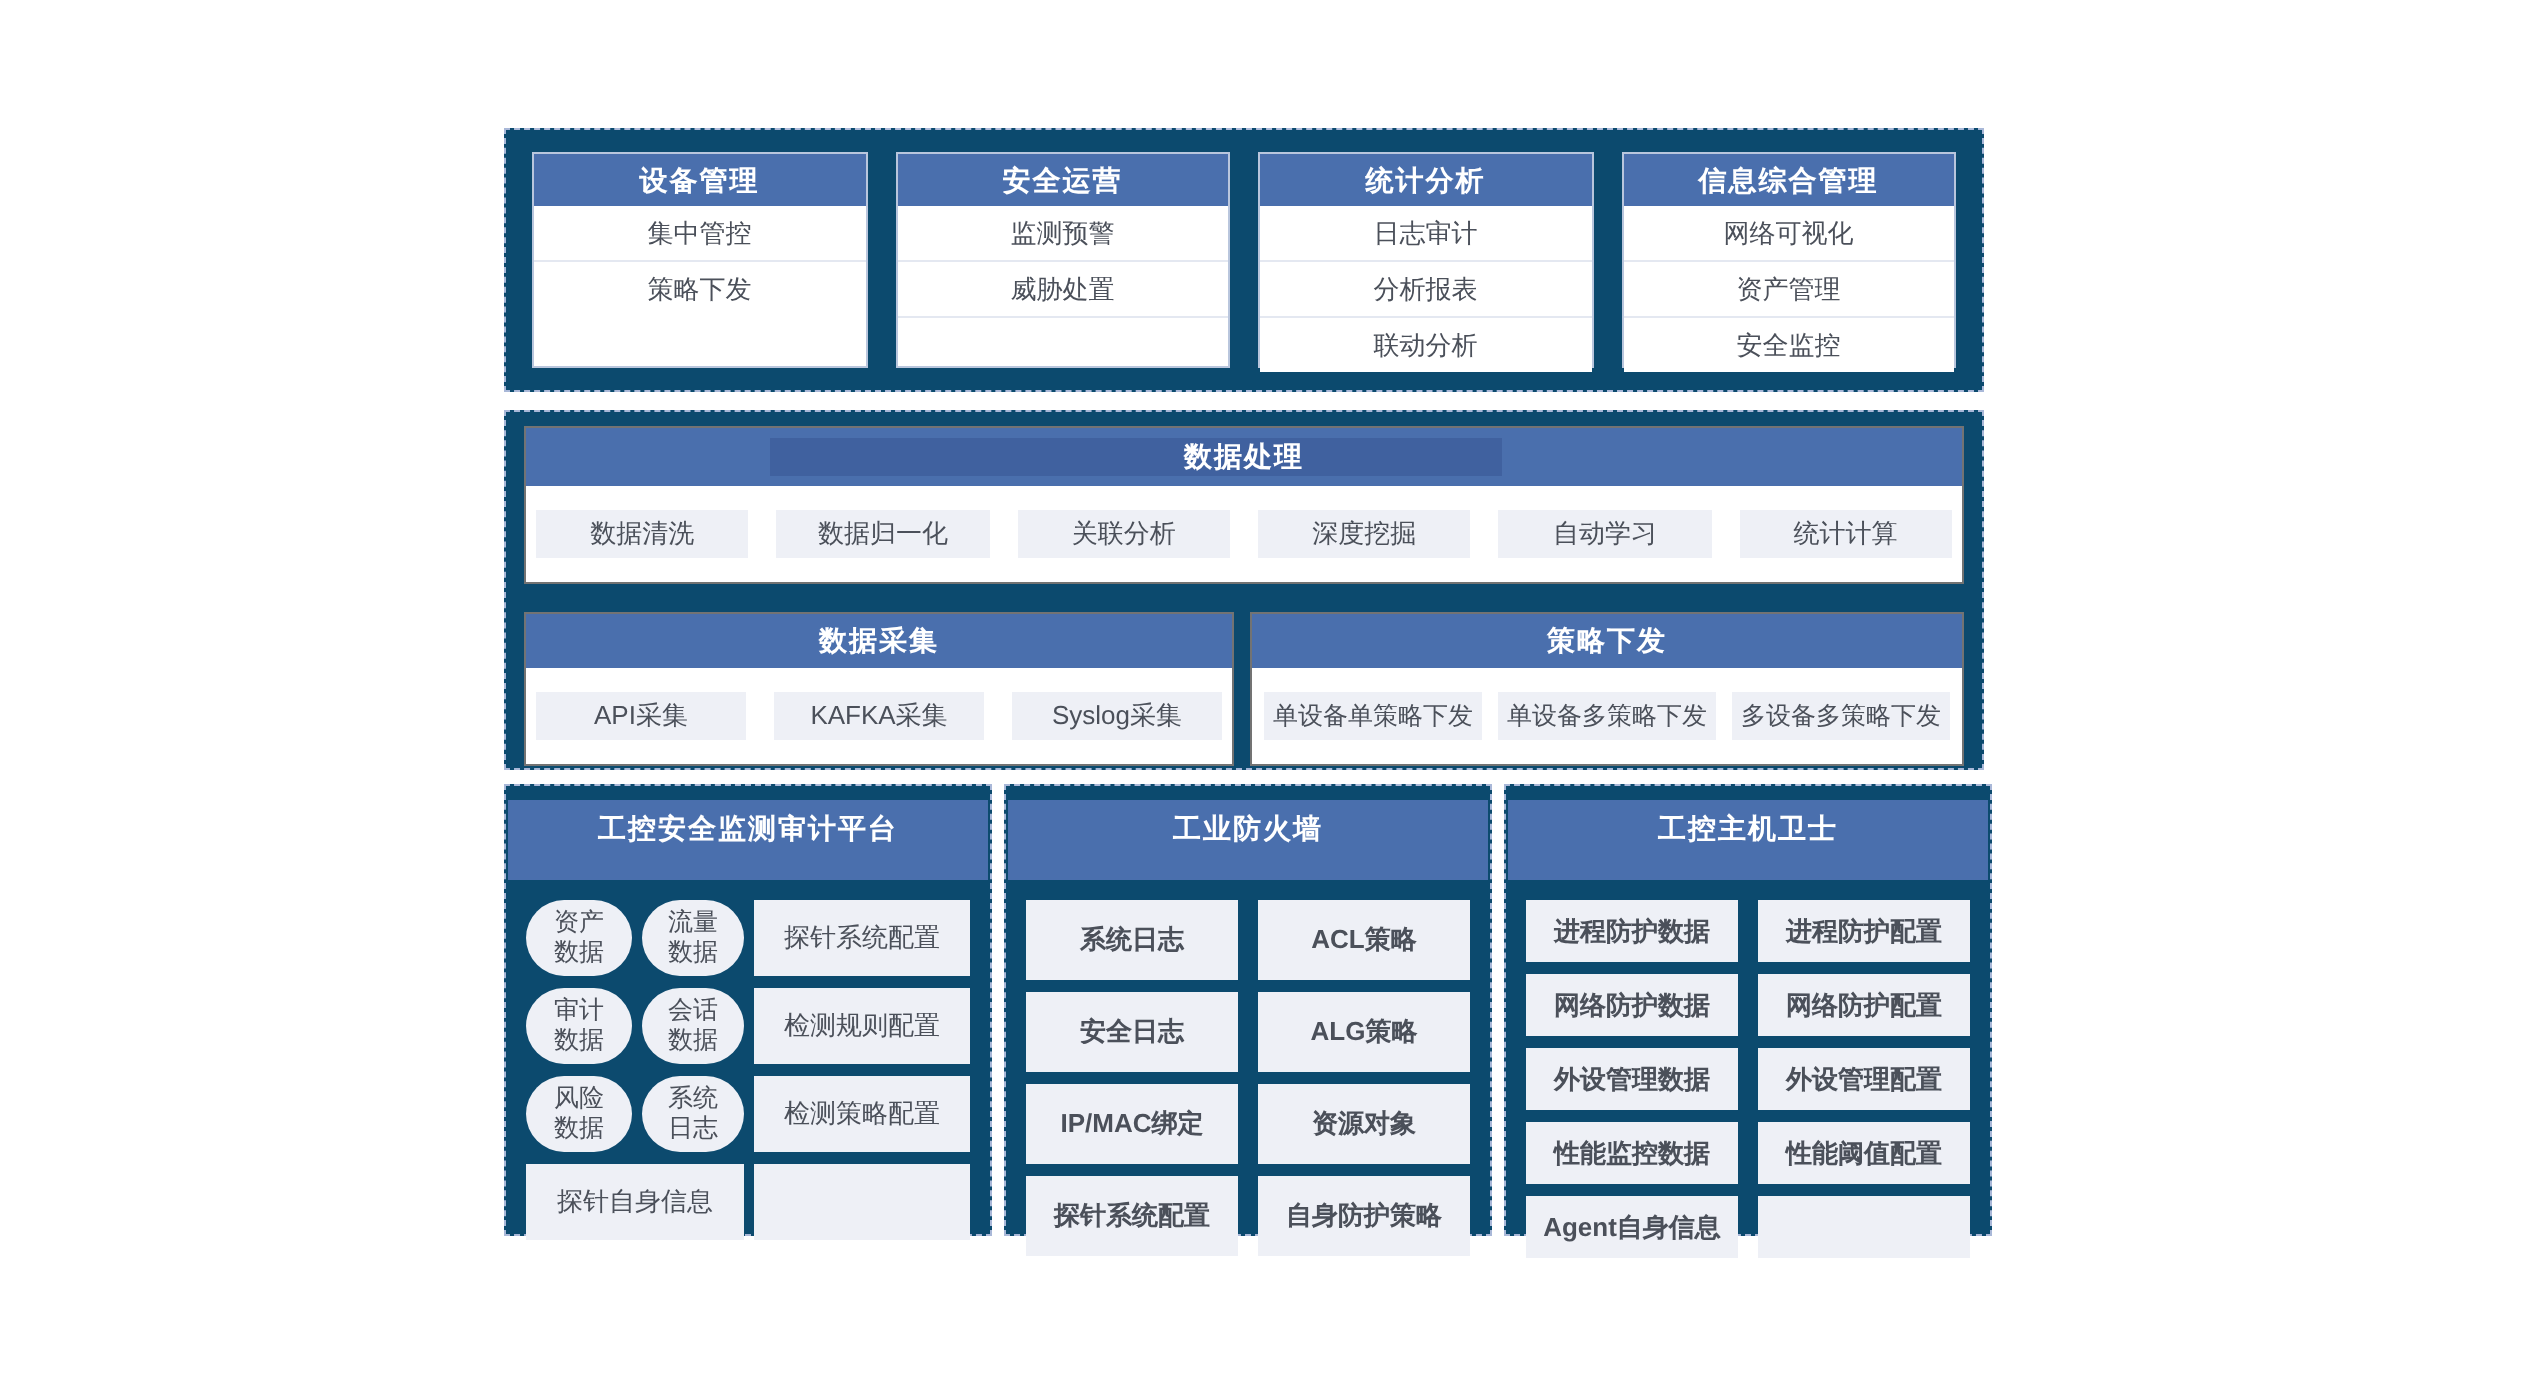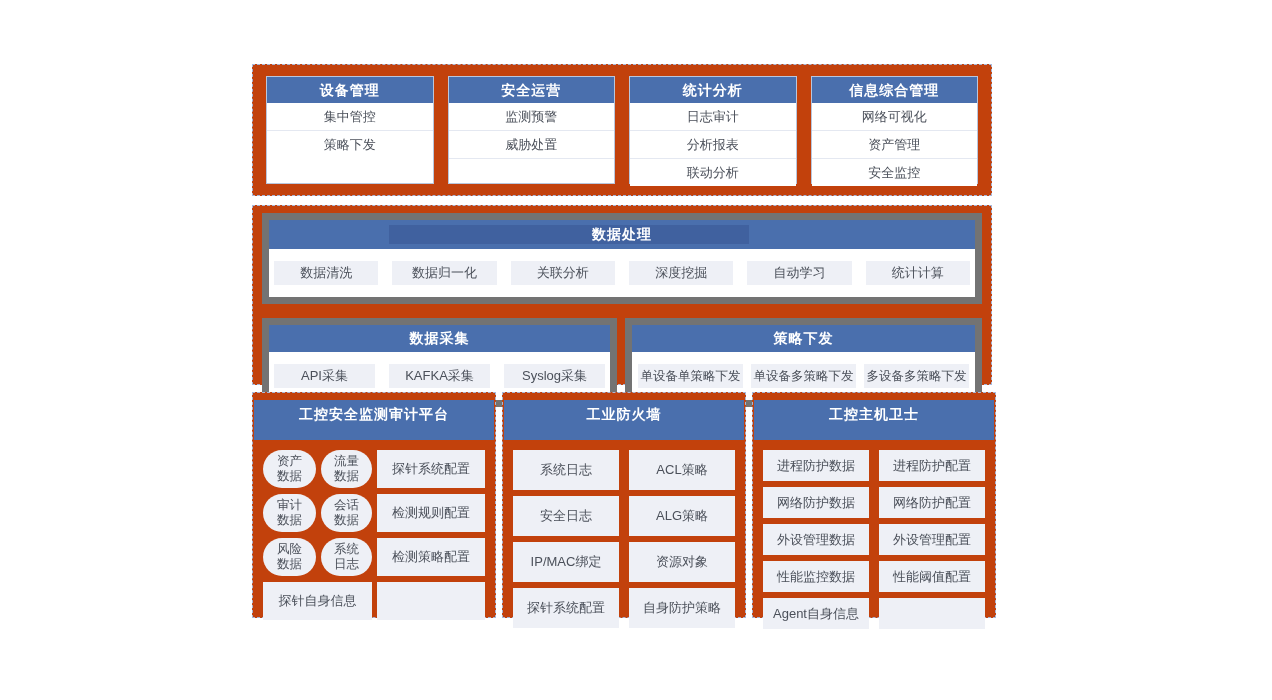--- a/index.html
+++ b/index.html
@@ -5,51 +5,51 @@
   html,body{margin:0;padding:0;}
   body{
     width:1272px;height:700px;background:#ffffff;overflow:hidden;
     font-family:"Liberation Sans","DejaVu Sans",sans-serif;
     -webkit-font-smoothing:antialiased;
   }
   .canvas{position:relative;width:1272px;height:700px;background:#fff;}
   .layout{position:absolute;left:252px;top:64px;width:744px;}
 
   
-  .dashed-box{border:1px dashed #a9b8d8;box-sizing:border-box;background:#c2410c;}
+  .dashed-box{border:1px dashed #a9b8d8;box-sizing:border-box;background:#0c4a6e;}
   .top-box{width:740px;height:132px;padding:11px 13px;display:flex;gap:14px;}
   .mid-box{width:740px;height:180px;margin-top:9px;padding:7px 9px;}
   .bottom-row{margin-top:7px;display:flex;gap:6px;}
 
   
   .ftable{flex:1;border:1px solid #b9c6dd;display:flex;flex-direction:column;background:#fff;box-sizing:border-box;}
   .ftable-header{height:26px;line-height:26px;background:#4a6fad;color:#fff;font-size:14px;font-weight:bold;text-align:center;letter-spacing:1px;}
   .ftable-row{height:27px;line-height:27px;text-align:center;font-size:13px;color:#4b505a;background:#fff;}
   .ftable-row + .ftable-row{border-top:1px solid #e4e8f1;}
 
   
-  .solid-container{border:7px solid #737373;background:#fff;box-sizing:border-box;}
+  .solid-container{border:1px solid #737373;background:#fff;box-sizing:border-box;}
   .proc-header{position:relative;height:29px;background:#4a6fad;}
   .proc-band{position:absolute;left:17%;width:51%;top:5px;bottom:5px;background:#40619f;}
   .proc-title{position:relative;z-index:2;display:block;height:29px;line-height:29px;text-align:center;color:#fff;font-size:14px;font-weight:bold;letter-spacing:1px;}
   .bar-header{height:27px;line-height:27px;background:#4a6fad;color:#fff;font-size:14px;font-weight:bold;text-align:center;letter-spacing:1px;}
   .chip-row{display:flex;gap:14px;padding:12px 5px;}
   .chip{flex:1;height:24px;line-height:24px;text-align:center;background:#eef0f6;color:#4b505a;font-size:13px;white-space:nowrap;}
   .mid-row{margin-top:14px;display:flex;gap:8px;}
   .dc-container{width:355px;}
   .pd-container{flex:1;}
   .chip-row.tight{gap:8px;padding:12px 6px;}
   .chip.small-font{font-size:12.5px;}
 
   
   .platform{width:244px;height:226px;box-sizing:border-box;}
   .platform-header{margin:7px 1px 0 1px;height:40px;line-height:28px;background:#4a6fad;color:#fff;font-size:14px;font-weight:bold;text-align:center;letter-spacing:1px;}
   .platform-body{margin-top:10px;padding:0 10px;}
   .grid-audit{display:grid;grid-template-columns:53px 51px 1fr;grid-auto-rows:38px;gap:6px 5px;}
-  .grid-2col{display:grid;grid-template-columns:1fr 1fr;gap:6px 10px;}
+  .grid-2col{display:grid;grid-template-columns:1fr 1fr;gap:6px 10px;font-weight:bold;}
   .grid-2col.rows-40{grid-auto-rows:40px;}
   .grid-2col.rows-31{grid-auto-rows:31px;}
   .cell{background:#eef0f6;display:flex;align-items:center;justify-content:center;text-align:center;color:#4b505a;font-size:13px;white-space:nowrap;}
   .cell.two-line{font-size:12.5px;line-height:1.2;flex-direction:column;border-radius:19px;}
   .cell.span2{grid-column:1 / 3;}
 </style>
 </head>
 <body>
 
 <div class="canvas">

